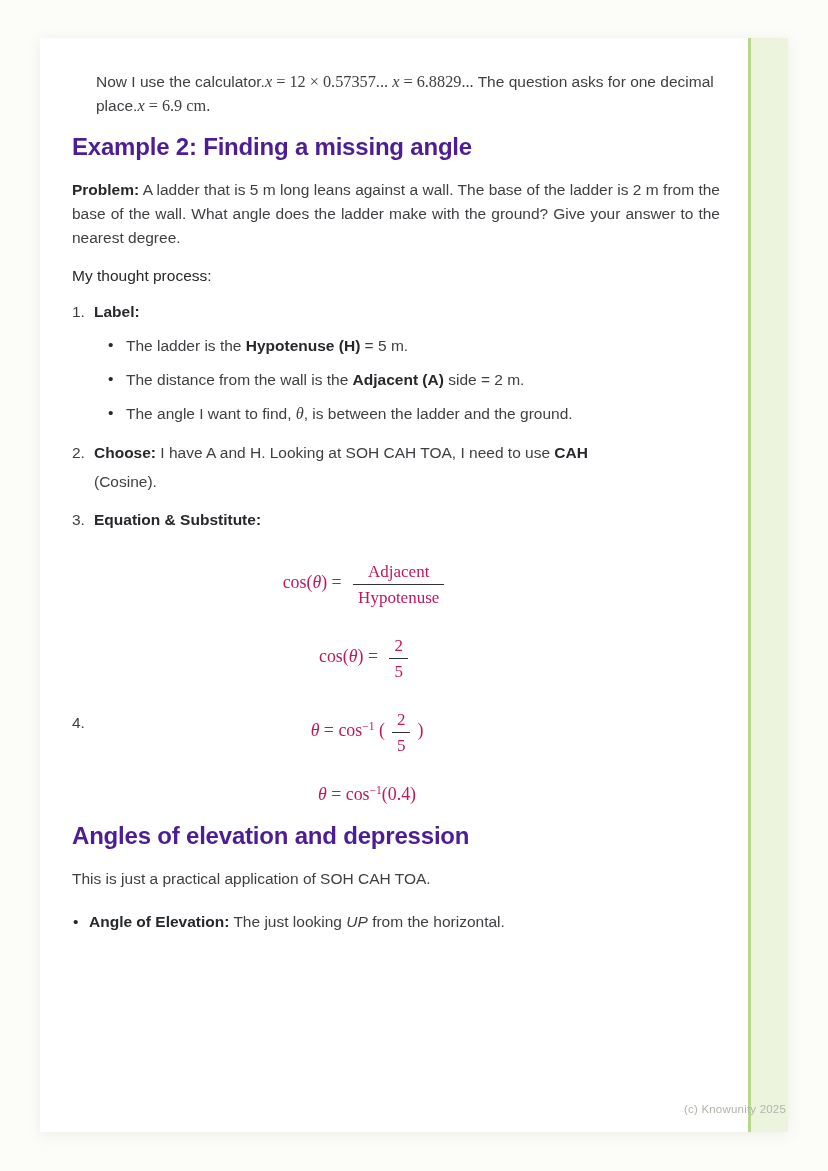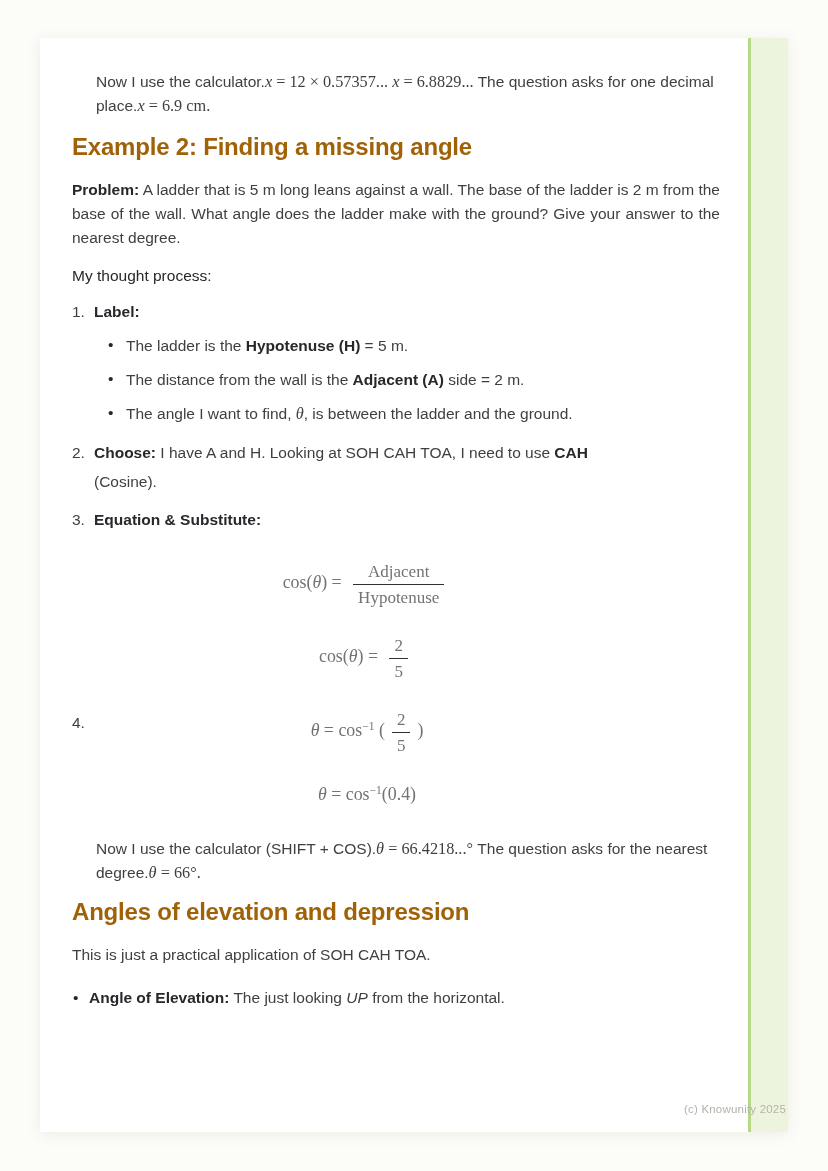--- a/index.html
+++ b/index.html
@@ -27,42 +27,42 @@
     padding:32px 68px 0 32px;
     color:#3d3f42;
   }
   .para{
     margin:0;font-size:15.5px;line-height:24px;color:#3d3f42;
   }
   .indent{margin-left:24px;}
   .justify{text-align:justify;}
   .h-green{
     margin:14px 0 0;font-size:24px;line-height:30px;
-    font-weight:700;color:#a16207;letter-spacing:-0.2px;
+    font-weight:700;color:#4c1d95;letter-spacing:-0.2px;
   }
   .mt-16{margin-top:16px;}
   .bold-head{margin-top:14px;font-weight:400;color:#26282b;}
   .olist{margin-top:6px;max-width:578px;}
   .oli{
     position:relative;margin-top:9px;padding-left:22px;
     font-size:15.5px;line-height:29px;
   }
   .oli .num{position:absolute;left:0;top:0;color:#3d3f42;}
   .bullets{margin-top:0;}
   .bullet{
     position:relative;margin-top:5px;padding-left:32px;
     font-size:15.5px;line-height:29px;
   }
   .bullet .marker{position:absolute;left:14px;top:-1px;color:#26282b;}
   .top-bullet{margin-top:16px;padding-left:17px;line-height:30px;}
   .top-bullet .marker{left:1px;top:0;}
   .eq{
     margin:26px 0 0 21px;width:548px;text-align:center;
     font-family:"Liberation Serif",serif;
-    font-size:17px;line-height:24px;color:#737373;
+    font-size:17px;line-height:24px;color:#be185d;
   }
   .sg-t{}
   .sg-b{font-weight:700;color:#26282b;}
   .sg-i{font-style:italic;}
   .sg-m{font-family:"Liberation Serif",serif;font-size:1.05em;}
   .sg-v{font-family:"Liberation Serif",serif;font-style:italic;font-size:1.05em;}
   .sg-sup{
     font-family:"Liberation Serif",serif;
     font-size:0.68em;position:relative;top:-0.55em;
   }
@@ -131,21 +131,20 @@
       <div class="oli" style="margin-top:26px">
         <span class="num">4.</span>
       </div>
 
       <div class="eq"><span class="sg-v">θ</span><span class="sg-m"> = cos</span><span class="sg-sup">−1</span><span class="sg-m"> (</span><span class="frac"><span class="fn">2</span><span class="fd">5</span></span><span class="sg-m">)</span></div>
 
       <div class="eq"><span class="sg-v">θ</span><span class="sg-m"> = cos</span><span class="sg-sup">−1</span><span class="sg-m">(0.4)</span></div>
 
     </div>
 
-    <p class="para indent" style="margin-top:28px"><span class="sg-t">Now I use the calculator (SHIFT + COS).</span><span class="sg-v">θ</span><span class="sg-m"> = 66.4218...°</span><span class="sg-t"> The question asks for the nearest degree.</span><span class="sg-v">θ</span><span class="sg-m"> = 66°.</span></p>
 
     <h2 class="h-green" style="margin-top:12px">Angles of elevation and depression</h2>
 
     <p class="para mt-16">This is just a practical application of SOH CAH TOA.</p>
 
     <div class="bullet top-bullet">
       <span class="marker">•</span>
       <span><span class="sg-b">Angle of Elevation:</span><span class="sg-t"> The just looking </span><span class="sg-i">UP</span><span class="sg-t"> from the horizontal.</span></span>
     </div>
 

